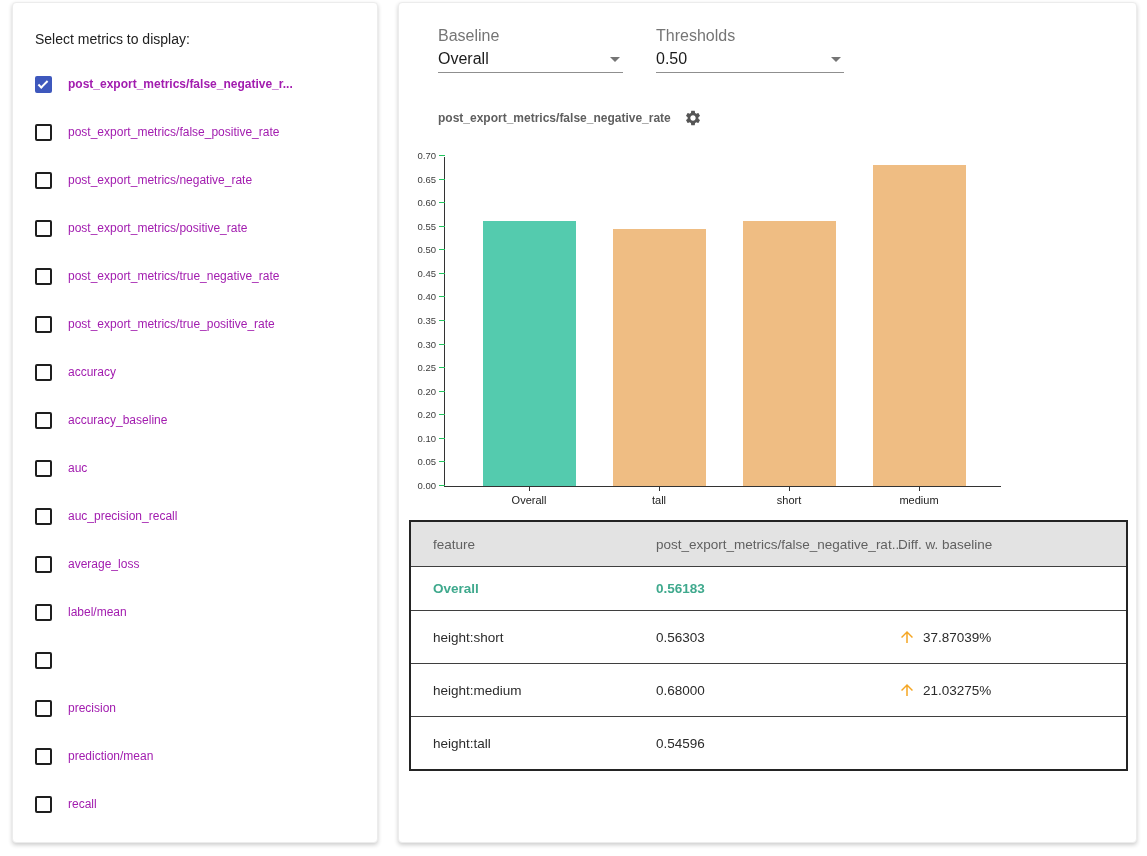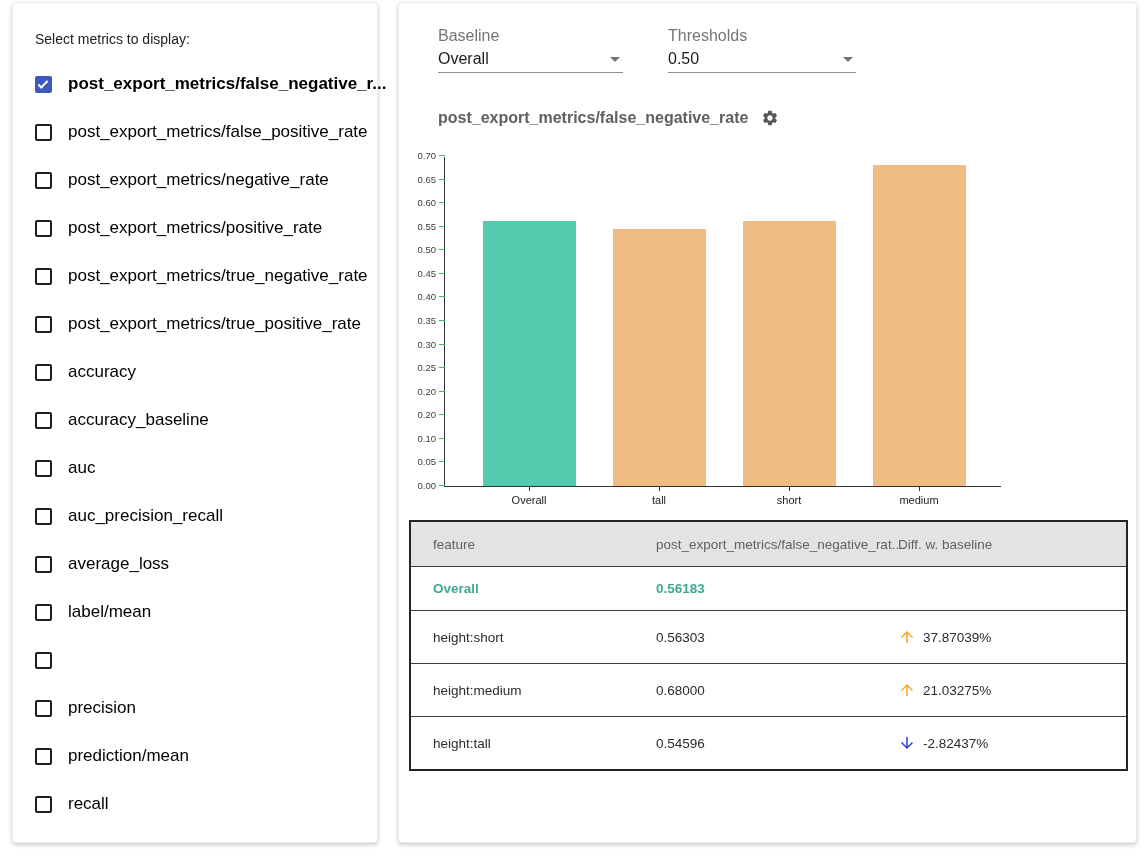--- a/index.html
+++ b/index.html
@@ -25,42 +25,42 @@
   .cb {
     width:17px; height:17px; flex:0 0 17px;
     border:2px solid #1e1e1e; border-radius:2px; background:#fff;
   }
   .cb.on { border-color:var(--checkbox); background:var(--checkbox); }
   .tick {
     display:block; width:10px; height:5px;
     border-left:2px solid #fff; border-bottom:2px solid #fff;
     transform:rotate(-45deg); margin:3px 0 0 1px;
   }
-  .metric-label { font-size:17px; color:#000000; white-space:nowrap; }
+  .metric-label { font-size:12px; color:#a21caf; white-space:nowrap; }
   .metric-item.checked .metric-label { font-weight:700; }
 
   
   .select-group { position:absolute; width:185px; cursor:pointer; }
   #baseline-select   { left:39px;  top:24px; }
-  #thresholds-select { left:269px; top:24px; width:188px; }
+  #thresholds-select { left:257px; top:24px; width:188px; }
   .select-label { font-size:16px; color:#757575; margin-bottom:3px; }
   .select-value-row {
     display:flex; justify-content:space-between; align-items:center;
     height:25px; border-bottom:1px solid #8f8f8f; padding-bottom:2px;
   }
   .select-value { font-size:16px; color:#1b1b1b; }
   .dd-arrow {
     width:0; height:0; margin-right:3px;
     border-left:5px solid transparent; border-right:5px solid transparent;
     border-top:5px solid #757575;
   }
 
   
   .chart-title-row { position:absolute; left:39px; top:106px; display:flex; align-items:center; gap:13px; }
-  .chart-title { font-size:16px; font-weight:700; color:#5f5f5f; }
+  .chart-title { font-size:12px; font-weight:700; color:#5f5f5f; }
   .gear-btn { cursor:pointer; display:flex; align-items:center; }
 
   .plot-area {
     position:absolute; left:45px; top:154px; width:557px; height:330px;
     border-left:1px solid #333; border-bottom:1px solid #333;
   }
   .ytick { position:absolute; left:-6px; width:6px; height:1px; background:#22c55e; }
   .ytick-label {
     position:absolute; right:9px; top:-5px;
     font-size:9.5px; color:#3c3c3c; white-space:nowrap;
@@ -281,24 +281,16 @@
               <svg viewBox="0 0 24 24" width="18" height="18" fill="currentColor">
                 <path d="M4 12l1.41 1.41L11 7.83V20h2V7.83l5.58 5.59L20 12l-8-8-8 8z"></path>
               </svg>
             </span>
             <span>21.03275%</span>
           </div>
         </div>
         <div class="t-row data">
           <div class="cell">height:tall</div>
           <div class="cell" style="padding-left: 0px;">0.54596</div>
-          <div class="cell diff">
-            <span class="arrow-down" style="transform: rotate(180deg);">
-              <svg viewBox="0 0 24 24" width="18" height="18" fill="currentColor">
-                <path d="M4 12l1.41 1.41L11 7.83V20h2V7.83l5.58 5.59L20 12l-8-8-8 8z"></path>
-              </svg>
-            </span>
-            <span>-2.82437%</span>
-          </div>
         </div>
       </div>
   </div>
 </div>
 
 </body></html>

